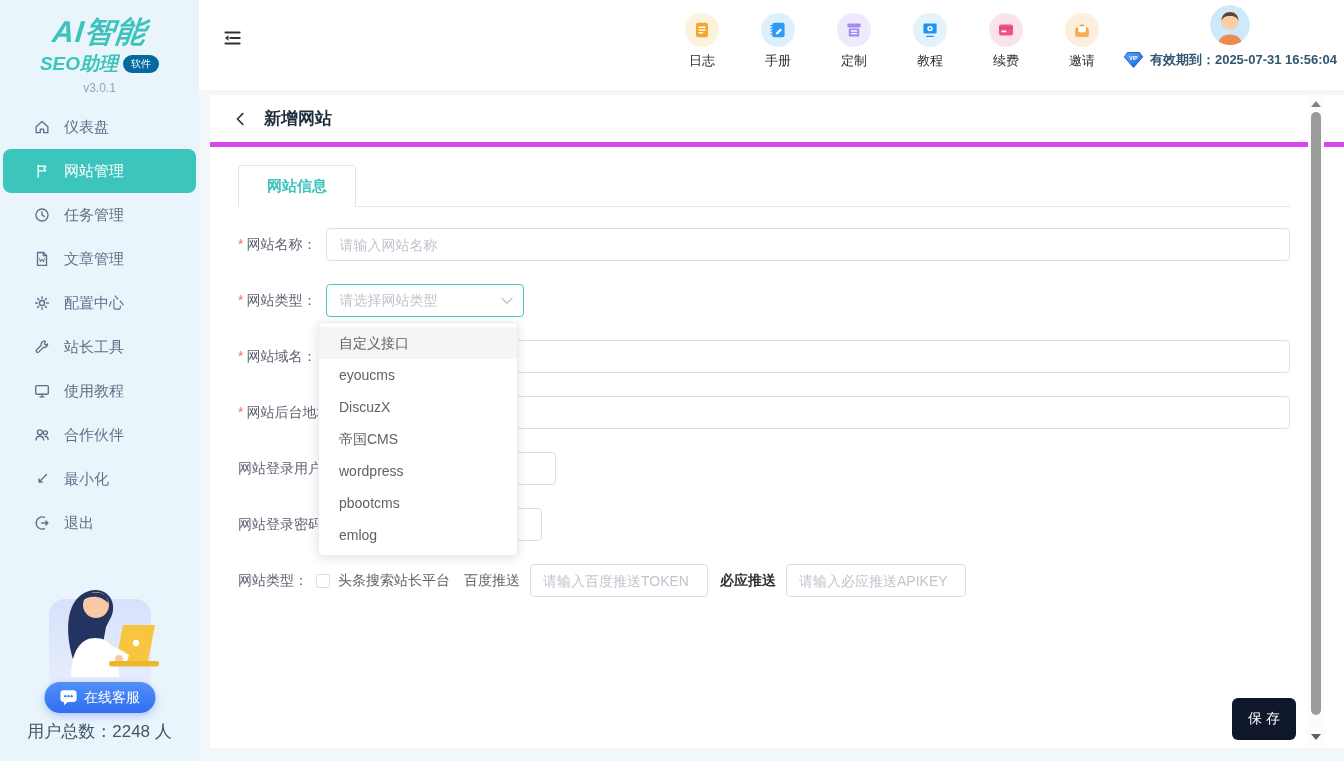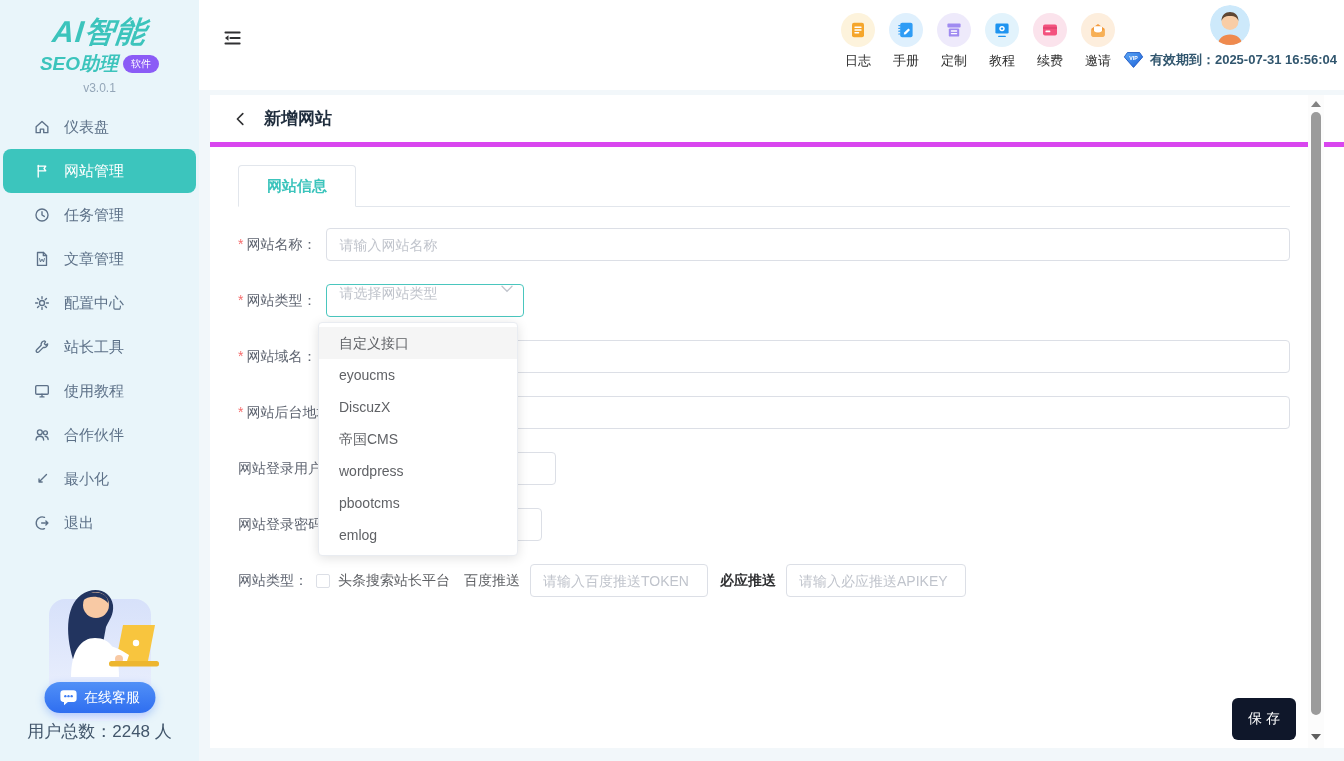--- a/index.html
+++ b/index.html
@@ -4,39 +4,39 @@
 <style>
 *{box-sizing:border-box;margin:0;padding:0}
 html,body{width:1344px;height:761px;overflow:hidden}
 body{font-family:"Liberation Sans","DejaVu Sans",sans-serif;position:relative;background:#fff}
 
 
 .sidebar{position:absolute;left:0;top:0;width:199px;height:761px;background:#e9f5fa;z-index:5}
 .logo{text-align:center;padding-top:12px;color:#3cc4bc;font-style:italic;font-weight:bold}
 .logo-l1{font-size:30px;letter-spacing:1px;transform:skewX(-6deg)}
 .logo-l2{font-size:19px;display:flex;justify-content:center;align-items:center;gap:5px;margin-top:-2px}
-.logo-badge{font-size:10px;color:#fff;background:#8b5cf6;border-radius:9px;padding:2px 8px;font-style:normal;font-weight:normal}
+.logo-badge{font-size:10px;color:#fff;background:#0369a1;border-radius:9px;padding:2px 8px;font-style:normal;font-weight:normal}
 .version{text-align:center;color:#94a6b8;font-size:12px;margin-top:4px}
 .menu{margin-top:10px}
 .side-item{height:44px;display:flex;align-items:center;padding-left:30px;color:#5d7188;font-size:15px;cursor:pointer;border-radius:8px;margin:0 3px}
 .side-item.active{background:#3cc5bd;color:#fff}
 .side-icon{display:flex;width:18px;height:18px;margin-right:13px;flex:none}
 .side-label{white-space:nowrap}
 
 
 .service{position:absolute;left:0;right:0;bottom:8px;height:188px;text-align:center}
 .illus{display:block;margin:0 auto}
 .service-btn{position:absolute;left:50%;transform:translateX(-50%);bottom:40px;display:flex;align-items:center;gap:7px;background:linear-gradient(180deg,#5190f7,#2f6ef0);color:#fff;border:none;border-radius:17px;height:31px;padding:0 15px;font-size:14px;cursor:pointer;box-shadow:0 3px 8px rgba(59,124,246,.35);white-space:nowrap}
 .users{position:absolute;bottom:10px;width:100%;font-size:17px;color:#42566b}
 
 
 .main{position:absolute;left:199px;top:0;right:0;bottom:0;background:#f2f7fa}
 .topbar{position:absolute;top:0;left:0;right:0;height:90px;background:#fff}
 .collapse-btn{position:absolute;left:22px;top:27px;cursor:pointer;display:flex}
-.qlinks{position:absolute;right:224px;top:13px;display:flex;gap:4px}
+.qlinks{position:absolute;right:240px;top:13px;display:flex;gap:32px}
 .qlink{width:44px;display:flex;flex-direction:column;align-items:center;cursor:pointer}
 .qicon{width:34px;height:34px;border-radius:50%;display:flex;align-items:center;justify-content:center}
 .qlabel{margin-top:5px;font-size:13px;color:#2e2e2e;white-space:nowrap}
 .user-box{position:absolute;right:6px;top:5px;width:216px;display:flex;flex-direction:column;align-items:center}
 .avatar{width:40px;height:40px;border-radius:50%;overflow:hidden;cursor:pointer}
 .vip-row{margin-top:6px;display:flex;align-items:center;gap:6px;font-size:13px;font-weight:bold;color:#31566e;white-space:nowrap}
 
 
 .card{position:absolute;left:11px;top:95px;right:0;bottom:13px;background:#fff}
 .page-header{height:52px;display:flex;align-items:center;padding-left:22px;border-bottom:5px solid #d946ef}
@@ -47,21 +47,21 @@
 .form{padding:21px 54px 0 28px}
 .frow{display:flex;align-items:center;margin-bottom:23px;height:33px}
 .flabel{font-size:14px;color:#5e6470;margin-right:10px;line-height:33px;white-space:nowrap}
 .req{color:#f56c6c;margin-right:3px}
 .inp{height:33px;border:1px solid #dcdfe6;border-radius:4px;padding:0 12px;font-size:14px;color:#606266;outline:none;background:#fff}
 .inp::placeholder{color:#c0c4cc}
 .wide{flex:1}
 .narrow{width:196px;flex:none}
 .token{width:178px;flex:none;margin-right:12px}
 .token2{width:180px;flex:none}
-.select{width:198px;height:33px;border:1px solid #4ac6be;border-radius:4px;display:flex;background:#fff;cursor:pointer}
+.select{width:198px;height:33px;border:1px solid #4ac6be;border-radius:4px;display:flex;align-items:center;background:#fff;cursor:pointer}
 .sel-ph{flex:1;padding-left:12px;font-size:14px;color:#c0c4cc;white-space:nowrap;overflow:hidden}
 .sel-arrow{margin-right:10px;display:flex}
 .checkbox{width:14px;height:14px;border:1px solid #dcdfe6;border-radius:2px;background:#fff;margin-right:8px;flex:none;cursor:pointer}
 .cb-label{font-size:14px;color:#606266;margin-right:14px;white-space:nowrap}
 .inline-label{font-size:14px;color:#606266;margin-right:10px;white-space:nowrap}
 .inline-label.strong{color:#303133;font-weight:bold}
 .save-btn{position:absolute;right:48px;top:603px;width:64px;height:42px;background:#0f172a;color:#fff;border:none;border-radius:6px;font-size:14px;cursor:pointer}
 
 
 .dropdown{position:absolute;left:318px;top:322px;width:200px;background:#fff;border:1px solid #e9ecf1;border-radius:4px;box-shadow:0 2px 12px rgba(0,0,0,.12);padding:4px 0;z-index:30}

